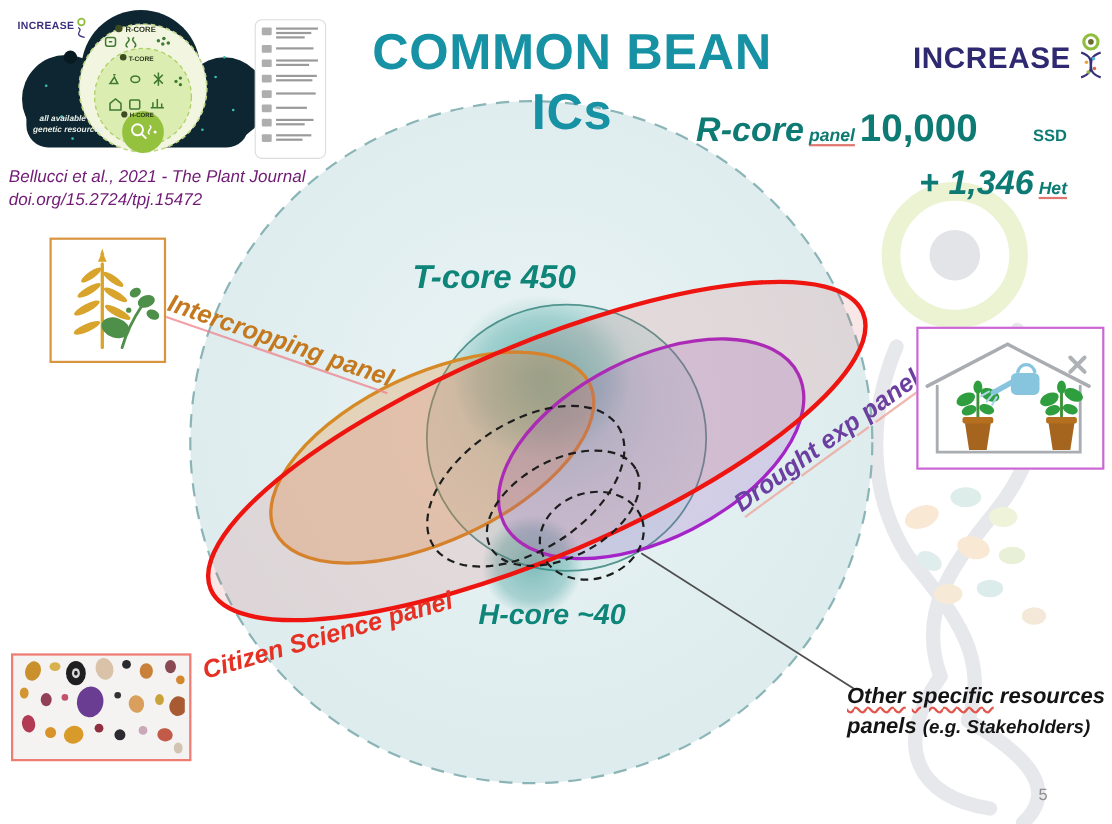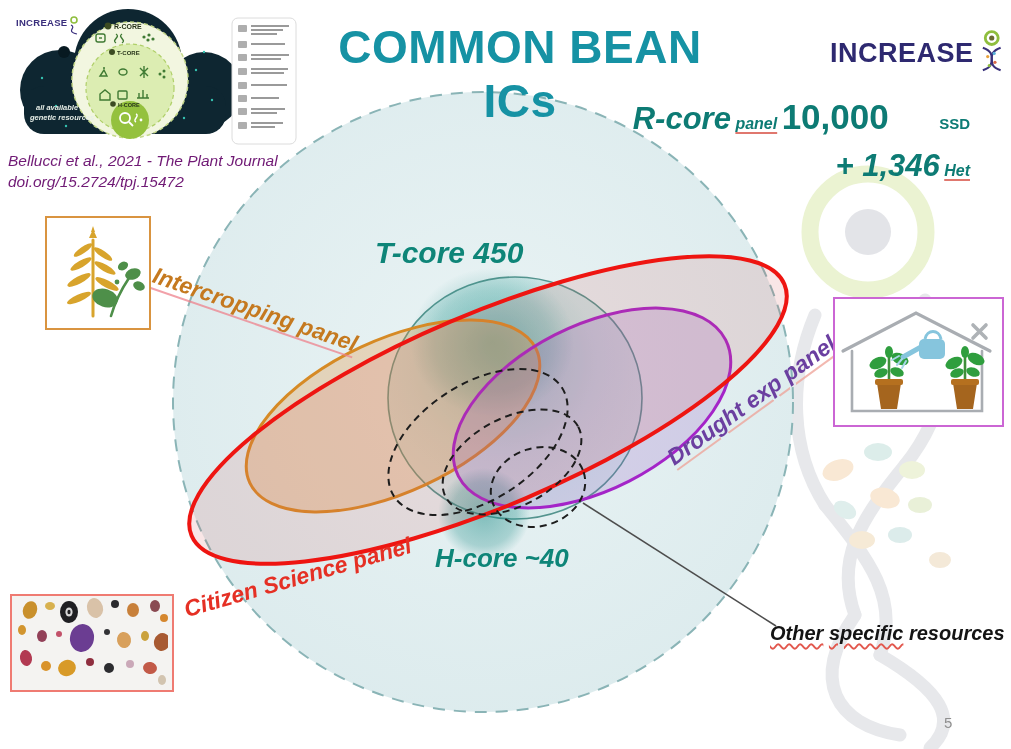--- a/index.html
+++ b/index.html
@@ -156,20 +156,24 @@
 
 <div class="abs txt panel-label lbl-inter">Intercropping panel</div>
 <div class="abs txt panel-label lbl-citizen">Citizen Science panel</div>
 <div class="abs txt panel-label lbl-drought">Drought exp panel</div>
 
 <div class="abs txt other">
   <div>
     <span class="u-wavy">Other</span>
     <span class="u-wavy">specific</span>
     <span>resources</span>
+  </div>
+  <div>
+    <span>panels</span>
+    <span class="paren">(e.g. Stakeholders)</span>
   </div>
 </div>
 
 <div class="abs box thumb">
   <svg width="292" height="140" viewBox="0 0 292 140">
 
     <g fill="#0e2631">
       <circle cx="52" cy="82" r="40"></circle>
         <circle cx="120" cy="55" r="54"></circle>
       <circle cx="196" cy="82" r="38"></circle>

